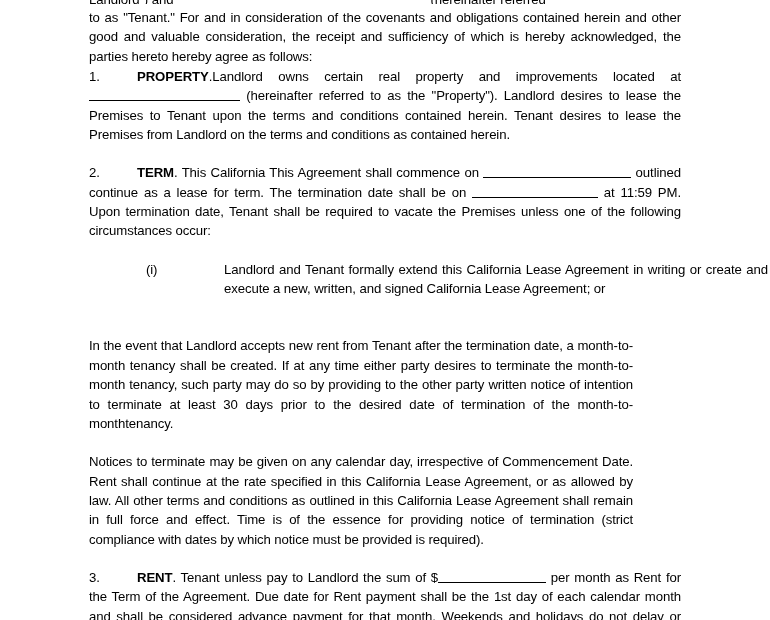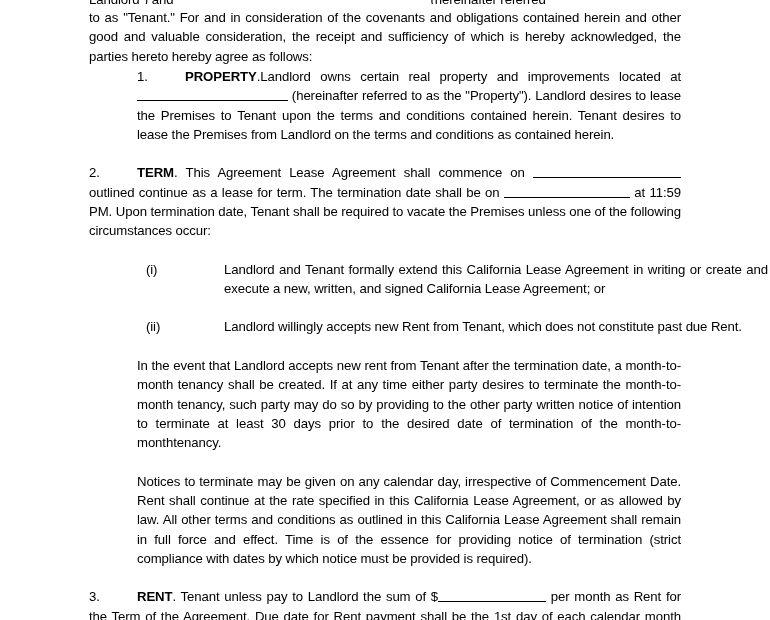--- a/index.html
+++ b/index.html
@@ -59,21 +59,20 @@
     text-indent: -39px;
     margin-left: 48px;
     width: 544px;
   }
   .roman .marker {
     display: inline-block;
     width: 39px;
   }
 
   .blockind {
-    margin-left: 48px;
     width: 544px;
   }
 
   
   .blank {
     display: inline-block;
     border-bottom: 1px solid #000;
     vertical-align: baseline;
     height: 0.95em;
     margin-bottom: -1px;
@@ -112,47 +111,44 @@
       <span>Landlord”) and</span>
       <span class="blank blank-xl"></span>
       <span>(hereinafter referred</span>
     </div>
   </div>
 
   <div class="col" style="top: 8px;">
 
     <p class="para">to as "Tenant." For and in consideration of the covenants and obligations contained herein and other good and valuable consideration, the receipt and sufficiency of which is hereby acknowledged, the parties hereto hereby agree as follows:</p>
 
-    <p class="para clause" style="margin-top: 1px; margin-left: 48px;">
+    <p class="para clause" style="margin-top: 1px;">
       <span class="num">1.</span><span class="lbl">PROPERTY</span><span>.Landlord owns certain real property and improvements located at</span>
       <span class="blank blank-lg"></span>
       <span>(hereinafter referred to as the "Property"). Landlord desires to lease the Premises to Tenant upon the terms and conditions contained herein. Tenant desires to lease the Premises from Landlord on the terms and conditions as contained herein.</span>
     </p>
 
     <div class="spacer-lg"></div>
 
     <p class="para clause">
-      <span class="num">2.</span><span class="lbl">TERM</span><span>. This Agreement Lease Agreement shall commence on</span>
+      <span class="num">2.</span><span class="lbl">TERM</span><span>. This California This Agreement shall commence on</span>
       <span class="blank blank-md"></span>
       <span>outlined continue as a lease for term. The termination date shall be on</span>
       <span class="blank blank-mdr"></span>
       <span>at 11:59 PM. Upon termination date, Tenant shall be required to vacate the Premises unless one of the following circumstances occur:</span>
     </p>
 
     <div class="spacer-lg"></div>
 
     <p class="para roman">
       <span class="marker">(i)</span><span>Landlord and Tenant formally extend this California Lease Agreement in writing or create and execute a new, written, and signed California Lease Agreement; or</span>
     </p>
 
     <div class="spacer-lg"></div>
 
-    <p class="para roman">
-      <span class="marker">(ii)</span><span>Landlord willingly accepts new Rent from Tenant, which does not constitute past due Rent.</span>
-    </p>
 
     <div class="spacer-lg"></div>
 
     <p class="para blockind">In the event that Landlord accepts new rent from Tenant after the termination date, a month-to-month tenancy shall be created. If at any time either party desires to terminate the month-to-month tenancy, such party may do so by providing to the other party written notice of intention to terminate at least 30 days prior to the desired date of termination of the month-to-monthtenancy.</p>
 
     <div class="spacer-lg"></div>
 
     <p class="para blockind">Notices to terminate may be given on any calendar day, irrespective of Commencement Date. Rent shall continue at the rate specified in this California Lease Agreement, or as allowed by law. All other terms and conditions as outlined in this California Lease Agreement shall remain in full force and effect. Time is of the essence for providing notice of termination (strict compliance with dates by which notice must be provided is required).</p>
 
     <div class="spacer-lg"></div>

